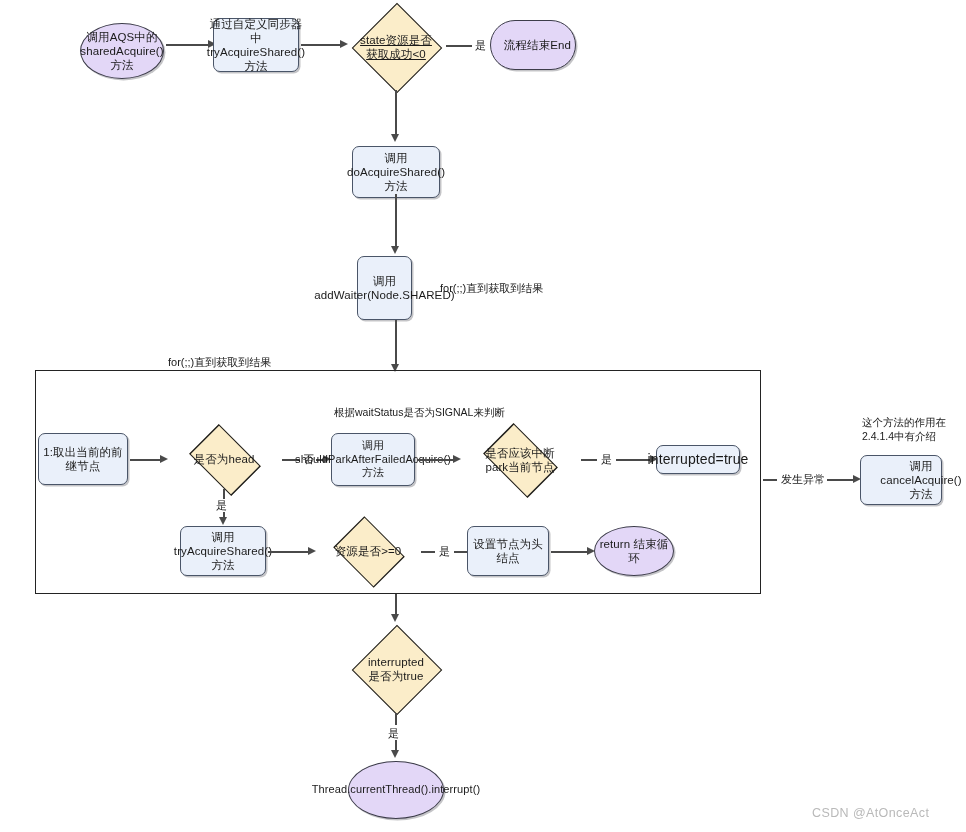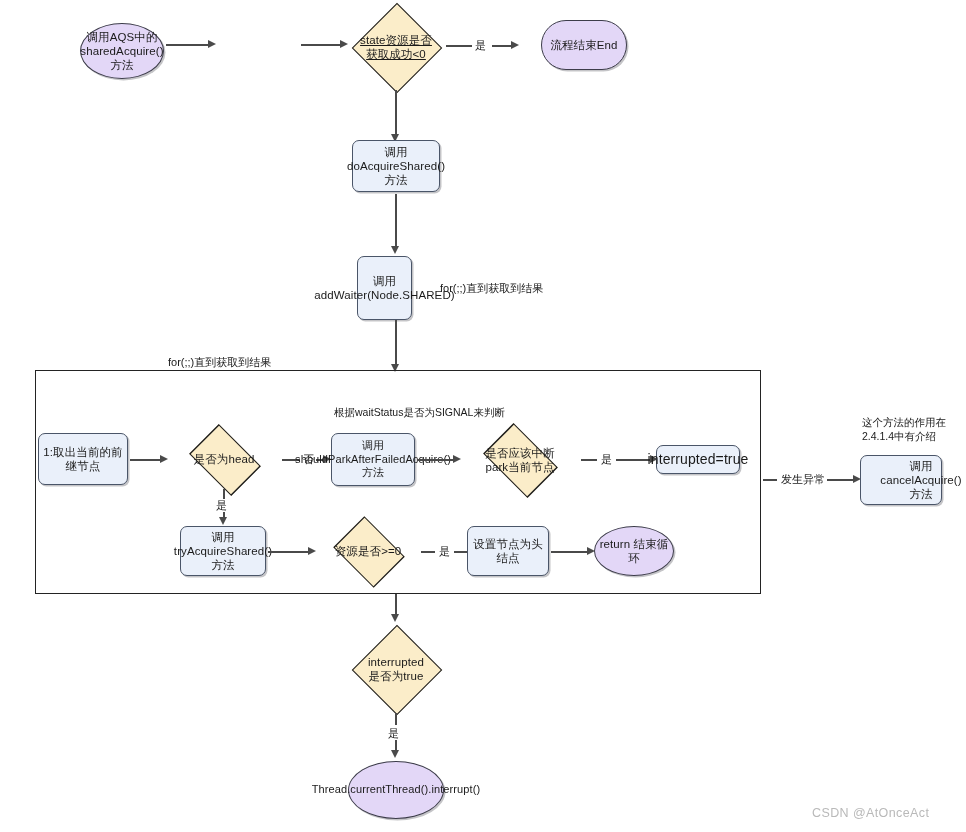--- a/index.html
+++ b/index.html
@@ -130,42 +130,45 @@
 
 <div id="canvas">
 
   <div class="node ellipse" style="left:80px; top:23px; width:84px; height:56px;">
     <span class="txt">调用AQS中的sharedAcquire()方法</span>
   </div>
 
   <div class="ln lnh" style="left:166px; top:44px; width:44px;"></div>
   <div class="arr arr-r" style="left:208px; top:40px;"></div>
 
+  <div class="node box" style="left:213px; top:18px; width:86px; height:54px;">
+    <span class="txt">通过自定义同步器中tryAcquireShared()方法</span>
+  </div>
 
   <div class="ln lnh" style="left:301px; top:44px; width:42px;"></div>
   <div class="arr arr-r" style="left:340px; top:40px;"></div>
 
   <div class="node diamond" style="left:348px; top:4px; width:96px; height:86px;">
     <span class="shape" style="transform:rotate(45deg); width:62px; height:62px; left:17px; top:12px;"></span>
     <span class="txt" style="width:74px;text-decoration:underline;">state资源是否获取成功&lt;0</span>
   </div>
 
   <div class="ln lnh" style="left:446px; top:45px; width:26px;"></div>
   <div class="lbl mid" style="left:475px; top:38px;">是</div>
   <div class="ln lnh" style="left:492px; top:45px; width:22px;"></div>
   <div class="arr arr-r" style="left:511px; top:41px;"></div>
 
-  <div class="node stadium" style="left:541px; top:20px; width:86px; height:50px;">
+  <div class="node stadium" style="left:490px; top:20px; width:86px; height:50px;justify-content:flex-end;">
     <span class="txt">流程结束End</span>
   </div>
 
   <div class="ln lnv" style="left:395px; top:90px; height:48px;"></div>
   <div class="arr arr-d" style="left:391px; top:134px;"></div>
 
-  <div class="node box" style="left:352px; top:140px; width:88px; height:52px;">
+  <div class="node box" style="left:352px; top:146px; width:88px; height:52px;">
     <span class="txt">调用doAcquireShared()方法</span>
   </div>
 
   <div class="ln lnv" style="left:395px; top:194px; height:56px;"></div>
   <div class="arr arr-d" style="left:391px; top:246px;"></div>
 
   <div class="node box" style="left:357px; top:256px; width:55px; height:64px;">
     <span class="txt">调用addWaiter(Node.SHARED)</span>
   </div>
   <div class="lbl mid" style="left:440px; top:281px;">for(;;)直到获取到结果</div>

